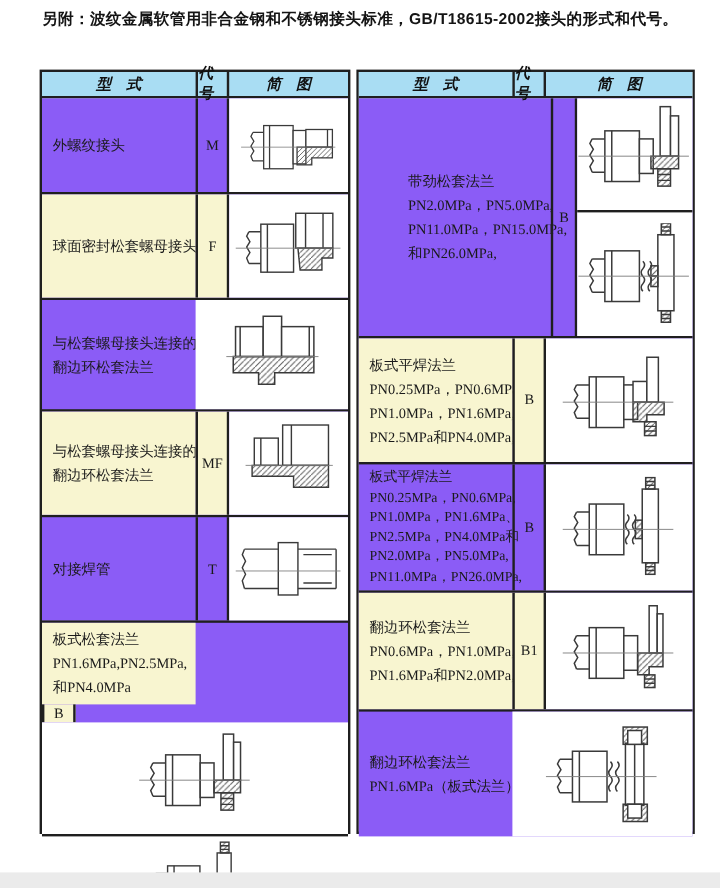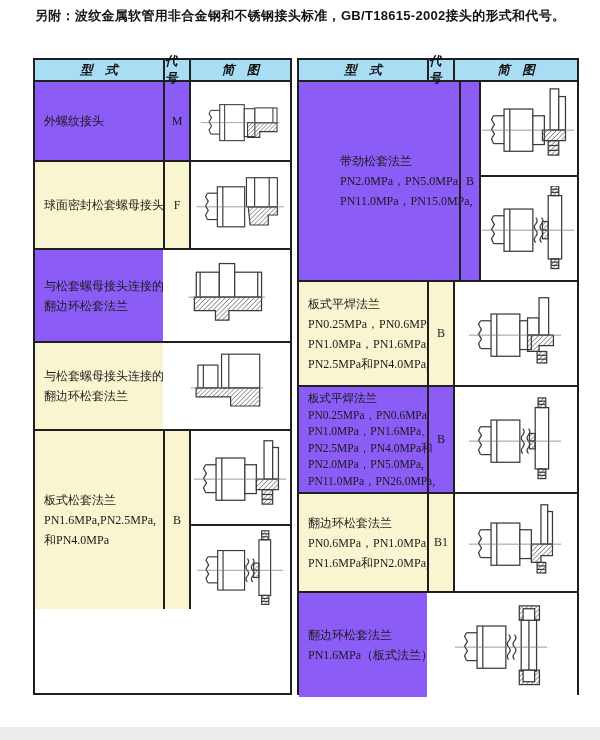--- a/index.html
+++ b/index.html
@@ -142,36 +142,61 @@
               </g>
             </svg>
           </div>
         </div>
       </div>
       <div class="trow hl" style="height: 88px;">
         <div class="cell type-cell">
           <div class="tline">与松套螺母接头连接的内</div>
           <div class="tline">翻边环松套法兰</div>
         </div>
+        <div class="cell code-cell">MF</div>
         <div class="cell sketch-cell">
           <div class="sketch-sub">
             <svg class="diag" viewBox="0 0 100 88">
               <g stroke="#3a3a3a" stroke-width="1.3" fill="none" stroke-linejoin="miter">
                 <rect x="18" y="21" width="22" height="25" fill="#fff"></rect>
                 <line x1="24" y1="21" x2="24" y2="46"></line>
                 <rect x="44" y="9" width="42" height="37" fill="#fff"></rect>
                 <line x1="52" y1="9" x2="52" y2="46"></line>
                 <polygon points="16,46 86,46 86,66 54,66 54,56 16,56" fill="url(#hx)"></polygon>
                 <line x1="10" y1="46" x2="90" y2="46" stroke="#7d7d7d" stroke-width="0.8"></line>
               </g>
             </svg>
           </div>
         </div>
       </div>
-      <div class="trow hl" style="height: 180px;">
+      <div class="trow" style="height: 88px;">
+        <div class="cell type-cell">
+          <div class="tline">对接焊管</div>
+        </div>
+        <div class="cell code-cell">T</div>
+        <div class="cell sketch-cell">
+          <div class="sketch-sub">
+            <svg class="diag" viewBox="0 0 100 88">
+              <g stroke="#3a3a3a" stroke-width="1.3" fill="none" stroke-linejoin="miter">
+                <path d="M9,26 l-2,5 3,6 -3,6 3,6 -3,6 2,7"></path>
+                <line x1="9" y1="26" x2="40" y2="26"></line>
+                <line x1="9" y1="62" x2="40" y2="62"></line>
+                <rect x="40" y="20" width="18" height="48" fill="#fff"></rect>
+                <line x1="58" y1="26" x2="93" y2="26"></line>
+                <line x1="58" y1="62" x2="93" y2="62"></line>
+                <line x1="93" y1="26" x2="93" y2="62"></line>
+                <line x1="63" y1="31" x2="89" y2="31"></line>
+                <line x1="63" y1="57" x2="89" y2="57"></line>
+                <line x1="1" y1="46" x2="97" y2="46" stroke="#7d7d7d" stroke-width="0.8"></line>
+              </g>
+            </svg>
+          </div>
+        </div>
+      </div>
+      <div class="trow hl" style="height: 180px; flex-direction: column;">
         <div class="cell type-cell">
           <div class="tline">板式松套法兰</div>
           <div class="tline">PN1.6MPa,PN2.5MPa,</div>
           <div class="tline">和PN4.0MPa</div>
         </div>
         <div class="cell code-cell">B</div>
         <div class="cell sketch-cell">
           <div class="sketch-sub" style="flex: 0 0 auto; height: 93px;">
             <svg class="diag" viewBox="0 0 100 88">
               <g stroke="#3a3a3a" stroke-width="1.3" fill="none" stroke-linejoin="miter">
@@ -224,20 +249,21 @@
     <div class="th th-type">型　式</div>
     <div class="th th-code">代号</div>
     <div class="th th-sketch">简　图</div>
   </div>
   <div id="right-rows">
       <div class="trow" style="height: 198px; padding-left: 32px;">
         <div class="cell type-cell">
           <div class="tline">带劲松套法兰</div>
           <div class="tline">PN2.0MPa，PN5.0MPa,</div>
           <div class="tline">PN11.0MPa，PN15.0MPa,</div>
+          <div class="tline">和PN26.0MPa,</div>
         </div>
         <div class="cell code-cell">B</div>
         <div class="cell sketch-cell">
           <div class="sketch-sub" style="flex: 0 0 auto; height: 93px;">
             <svg class="diag" viewBox="0 0 100 88">
               <g stroke="#3a3a3a" stroke-width="1.3" fill="none" stroke-linejoin="miter">
                 <path d="M13,31 l-2,4 3,5 -3,5 3,5 -3,5 2,5"></path>
                 <line x1="13" y1="31" x2="24" y2="31"></line>
                 <line x1="13" y1="60" x2="24" y2="60"></line>
                 <rect x="24" y="24" width="30" height="44" fill="#fff"></rect>

